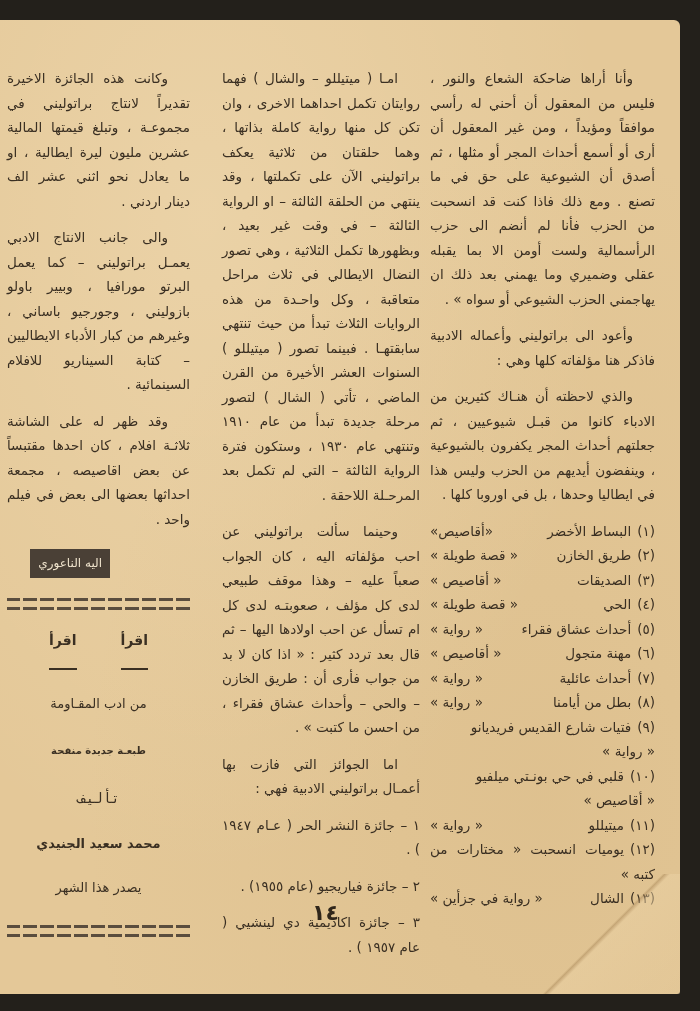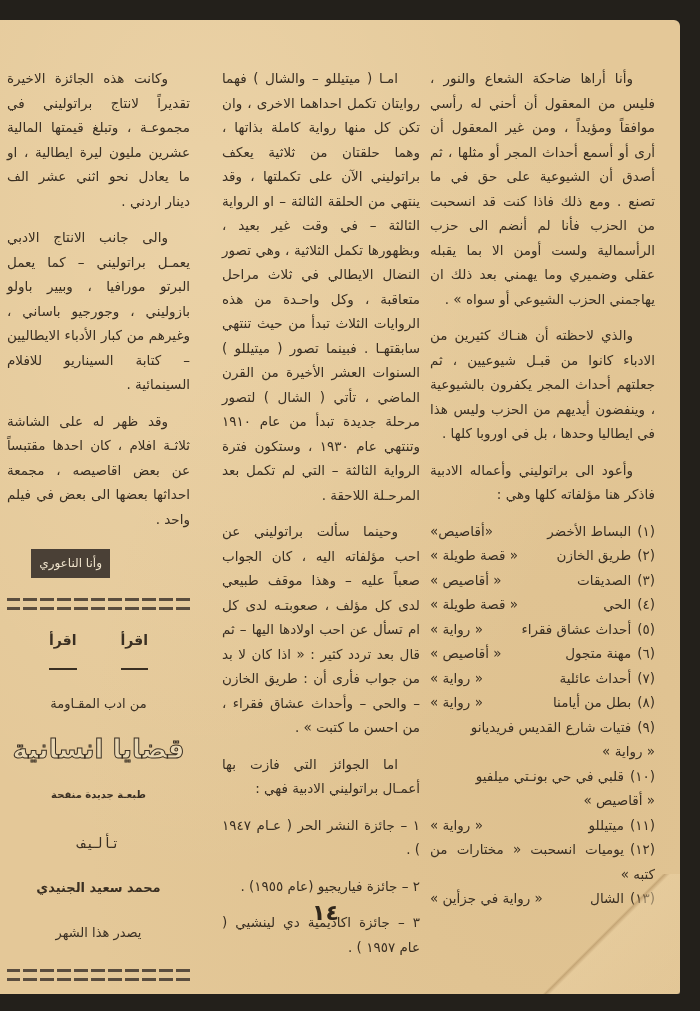--- a/index.html
+++ b/index.html
@@ -128,22 +128,22 @@
       color: #2f261b;
     }
   </style>
 </head>
 <body>
 
 <div class="page">
 
   <div class="col col-right">
     <p>وأنا أراها ضاحكة الشعاع والنور ، فليس من المعقول أن أحني له رأسي موافقاً ومؤيداً ، ومن غير المعقول أن أرى أو أسمع أحداث المجر أو مثلها ، ثم أصدق أن الشيوعية على حق في ما تصنع . ومع ذلك فاذا كنت قد انسحبت من الحزب فأنا لم أنضم الى حزب الرأسمالية ولست أومن الا بما يقبله عقلي وضميري وما يهمني بعد ذلك ان يهاجمني الحزب الشيوعي أو سواه » .</p>
+    <p>وأعود الى براتوليني وأعماله الادبية فاذكر هنا مؤلفاته كلها وهي :</p>
     <p>والذي لاحظته أن هنـاك كثيرين من الادباء كانوا من قبـل شيوعيين ، ثم جعلتهم أحداث المجر يكفرون بالشيوعية ، وينفضون أيديهم من الحزب وليس هذا في ايطاليا وحدها ، بل في اوروبا كلها .</p>
-    <p>وأعود الى براتوليني وأعماله الادبية فاذكر هنا مؤلفاته كلها وهي :</p>
     <ul class="works-list">
       <li>
           <span><span class="num">(١)</span><span>البساط الأخضر</span></span>
           <span class="genre">«أقاصيص»</span>
         </li>
       <li>
           <span><span class="num">(٢)</span><span>طريق الخازن</span></span>
           <span class="genre">« قصة طويلة »</span>
         </li>
       <li>
@@ -192,34 +192,33 @@
       <p>١ – جائزة النشر الحر ( عـام ١٩٤٧ ) .</p>
       <p>٢ – جائزة فياريجيو (عام ١٩٥٥) .</p>
       <p>٣ – جائزة اكاديمية دي لينشيي ( عام ١٩٥٧ ) .</p>
     </div>
   </div>
 
   <div class="col col-left">
     <p>وكانت هذه الجائزة الاخيرة تقديراً لانتاج براتوليني في مجموعـة ، وتبلغ قيمتها المالية عشرين مليون ليرة ايطالية ، او ما يعادل نحو اثني عشر الف دينار اردني .</p>
     <p>والى جانب الانتاج الادبي يعمـل براتوليني – كما يعمل البرتو مورافيا ، وبيير باولو بازوليني ، وجورجيو باساني ، وغيرهم من كبار الأدباء الايطاليين – كتابة السيناريو للافلام السينمائية .</p>
     <p>وقد ظهر له على الشاشة ثلاثـة افلام ، كان احدها مقتبساً عن بعض اقاصيصه ، مجمعة احداثها بعضها الى بعض في فيلم واحد .</p>
-    <div class="signature">وأنا الناعوري</div>
+    <div class="signature">اليه الناعوري</div>
 
     <div class="ad-rules-top">
       <div class="dash-rule"></div>
       <div class="dash-rule"></div>
     </div>
 
     <div class="ad">
       <div class="read-row">
         <span>اقرأ</span>
         <span>اقرأ</span>
       </div>
       <div class="series">من ادب المقـاومة</div>
-      <div class="title">قضايا انسانية</div>
       <div class="edition">طبعـة جديدة منقحة</div>
       <div class="authored">تأليف</div>
       <div class="author">محمد سعيد الجنيدي</div>
       <div class="release">يصدر هذا الشهر</div>
     </div>
 
     <div class="ad-rules-bottom">
       <div class="dash-rule"></div>
       <div class="dash-rule"></div>
     </div>

